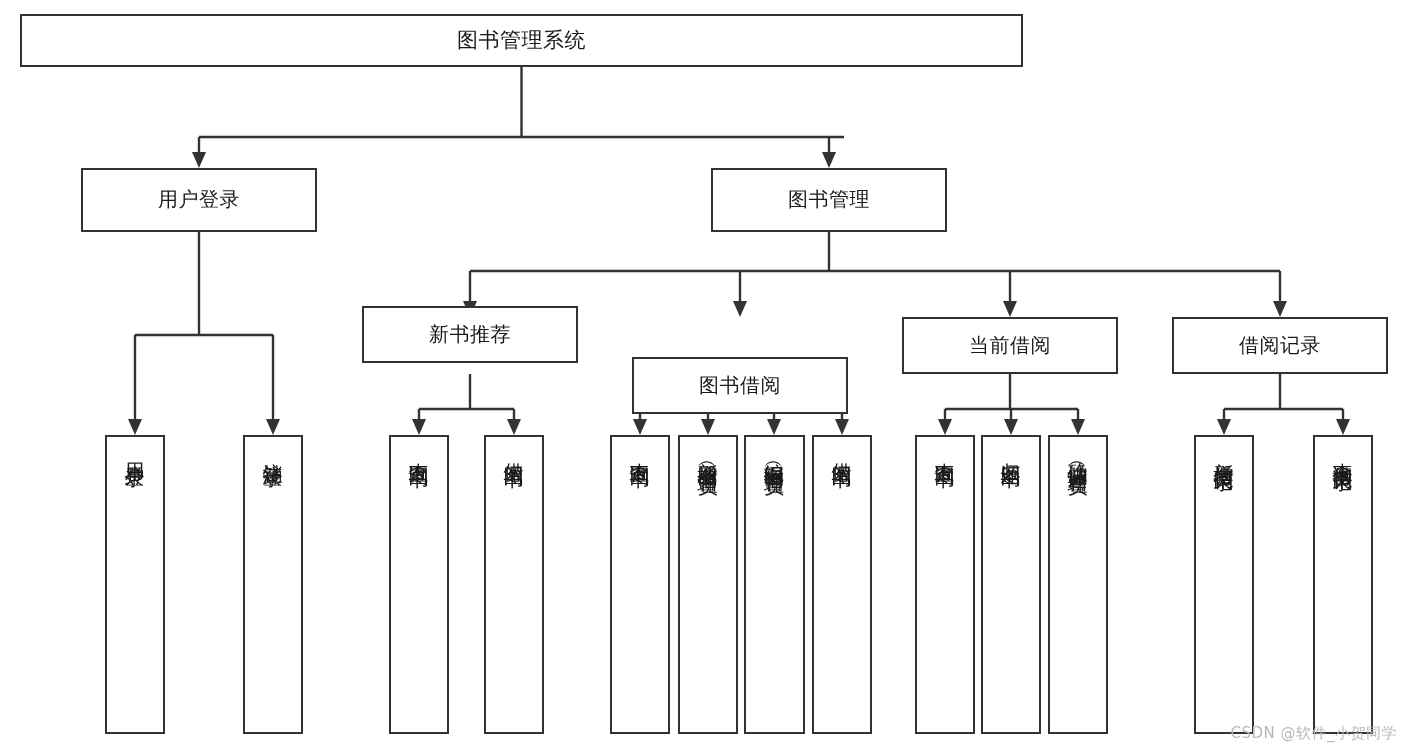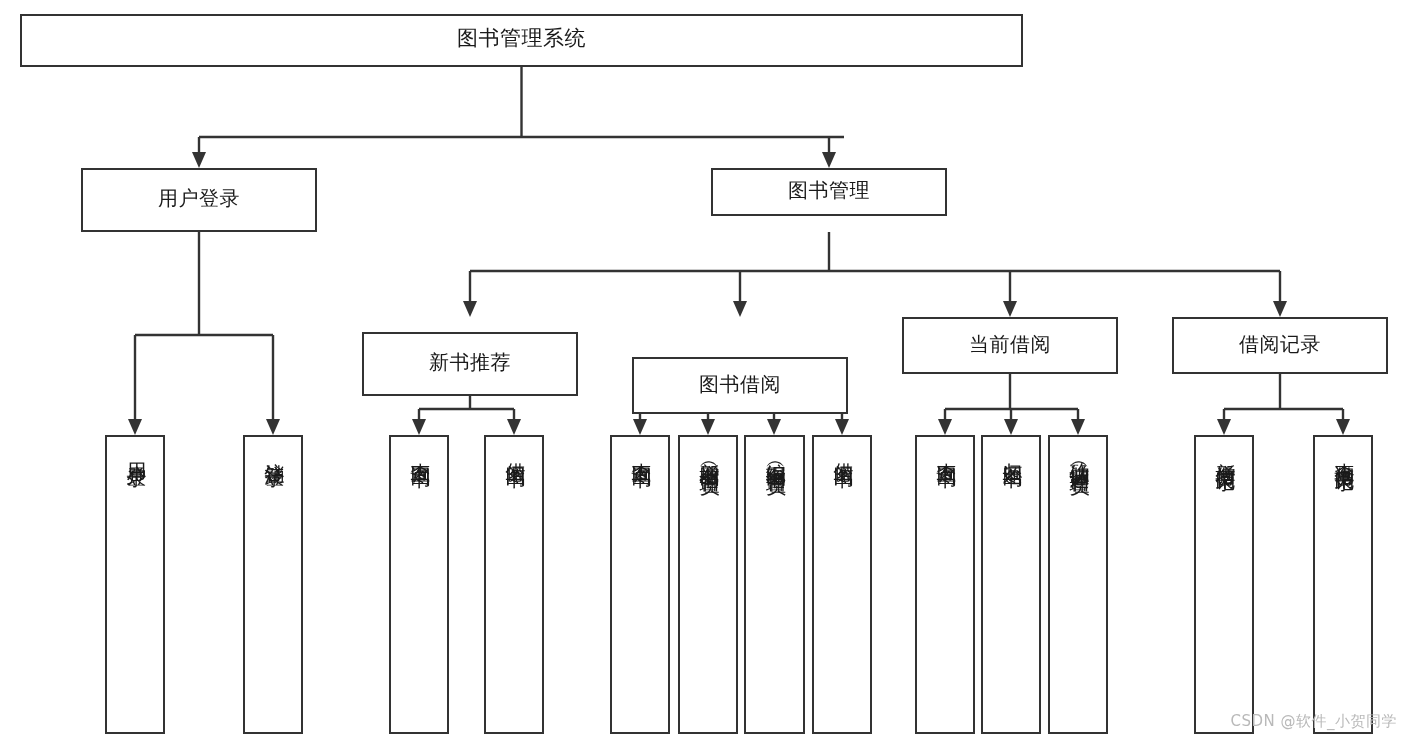--- a/index.html
+++ b/index.html
@@ -40,21 +40,20 @@
   .node {
     position: absolute;
     box-sizing: border-box;
     background: #ffffff;
     border: 2.4px solid #333333;
     display: flex;
     align-items: center;
     justify-content: center;
     color: #1a1a1a;
     z-index: 2;
-    font-family: Liberation Mono, monospace;
   }
   .node .cap {
     line-height: 1.18;
     white-space: nowrap;
     letter-spacing: 0.5px;
   }
   
   .node.level0 .cap { font-size: 21px; }
   .node.level1 .cap { font-size: 20px; }
   .node.level2 .cap { font-size: 20px; }
@@ -68,21 +67,21 @@
     text-orientation: upright;
     font-size: 20px;
     line-height: 1.1;
     letter-spacing: 2px;
     white-space: nowrap;
   }
   
   #watermark {
     position: absolute;
     right: 8px;
-    bottom: 16px;
+    bottom: 4px;
     font-size: 15px;
     color: #b9b9b9;
     letter-spacing: 0.5px;
     z-index: 3;
     white-space: nowrap;
   }
 </style>
 </head>
 <body>
 
@@ -165,25 +164,25 @@
   </svg>
 
   <div class="node level0" style="left:20px; top:14px; width:1003px; height:53px;">
     <span class="cap">图书管理系统</span>
   </div>
 
   <div class="node level1" style="left:81px; top:168px; width:236px; height:64px;">
     <span class="cap">用户登录</span>
   </div>
 
-  <div class="node level1" style="left:711px; top:168px; width:236px; height:48px;">
+  <div class="node level1" style="left:711px; top:168px; width:236px; height:64px;">
     <span class="cap">图书管理</span>
   </div>
 
-  <div class="node level2" style="left:362px; top:332px; width:216px; height:64px;">
+  <div class="node level2" style="left:362px; top:306px; width:216px; height:57px;">
     <span class="cap">新书推荐</span>
   </div>
 
   <div class="node level2" style="left:632px; top:317px; width:216px; height:57px;margin-top:40px;">
     <span class="cap">图书借阅</span>
   </div>
 
   <div class="node level2" style="left:1172px; top:317px; width:216px; height:57px;">
     <span class="cap">借阅记录</span>
   </div>

